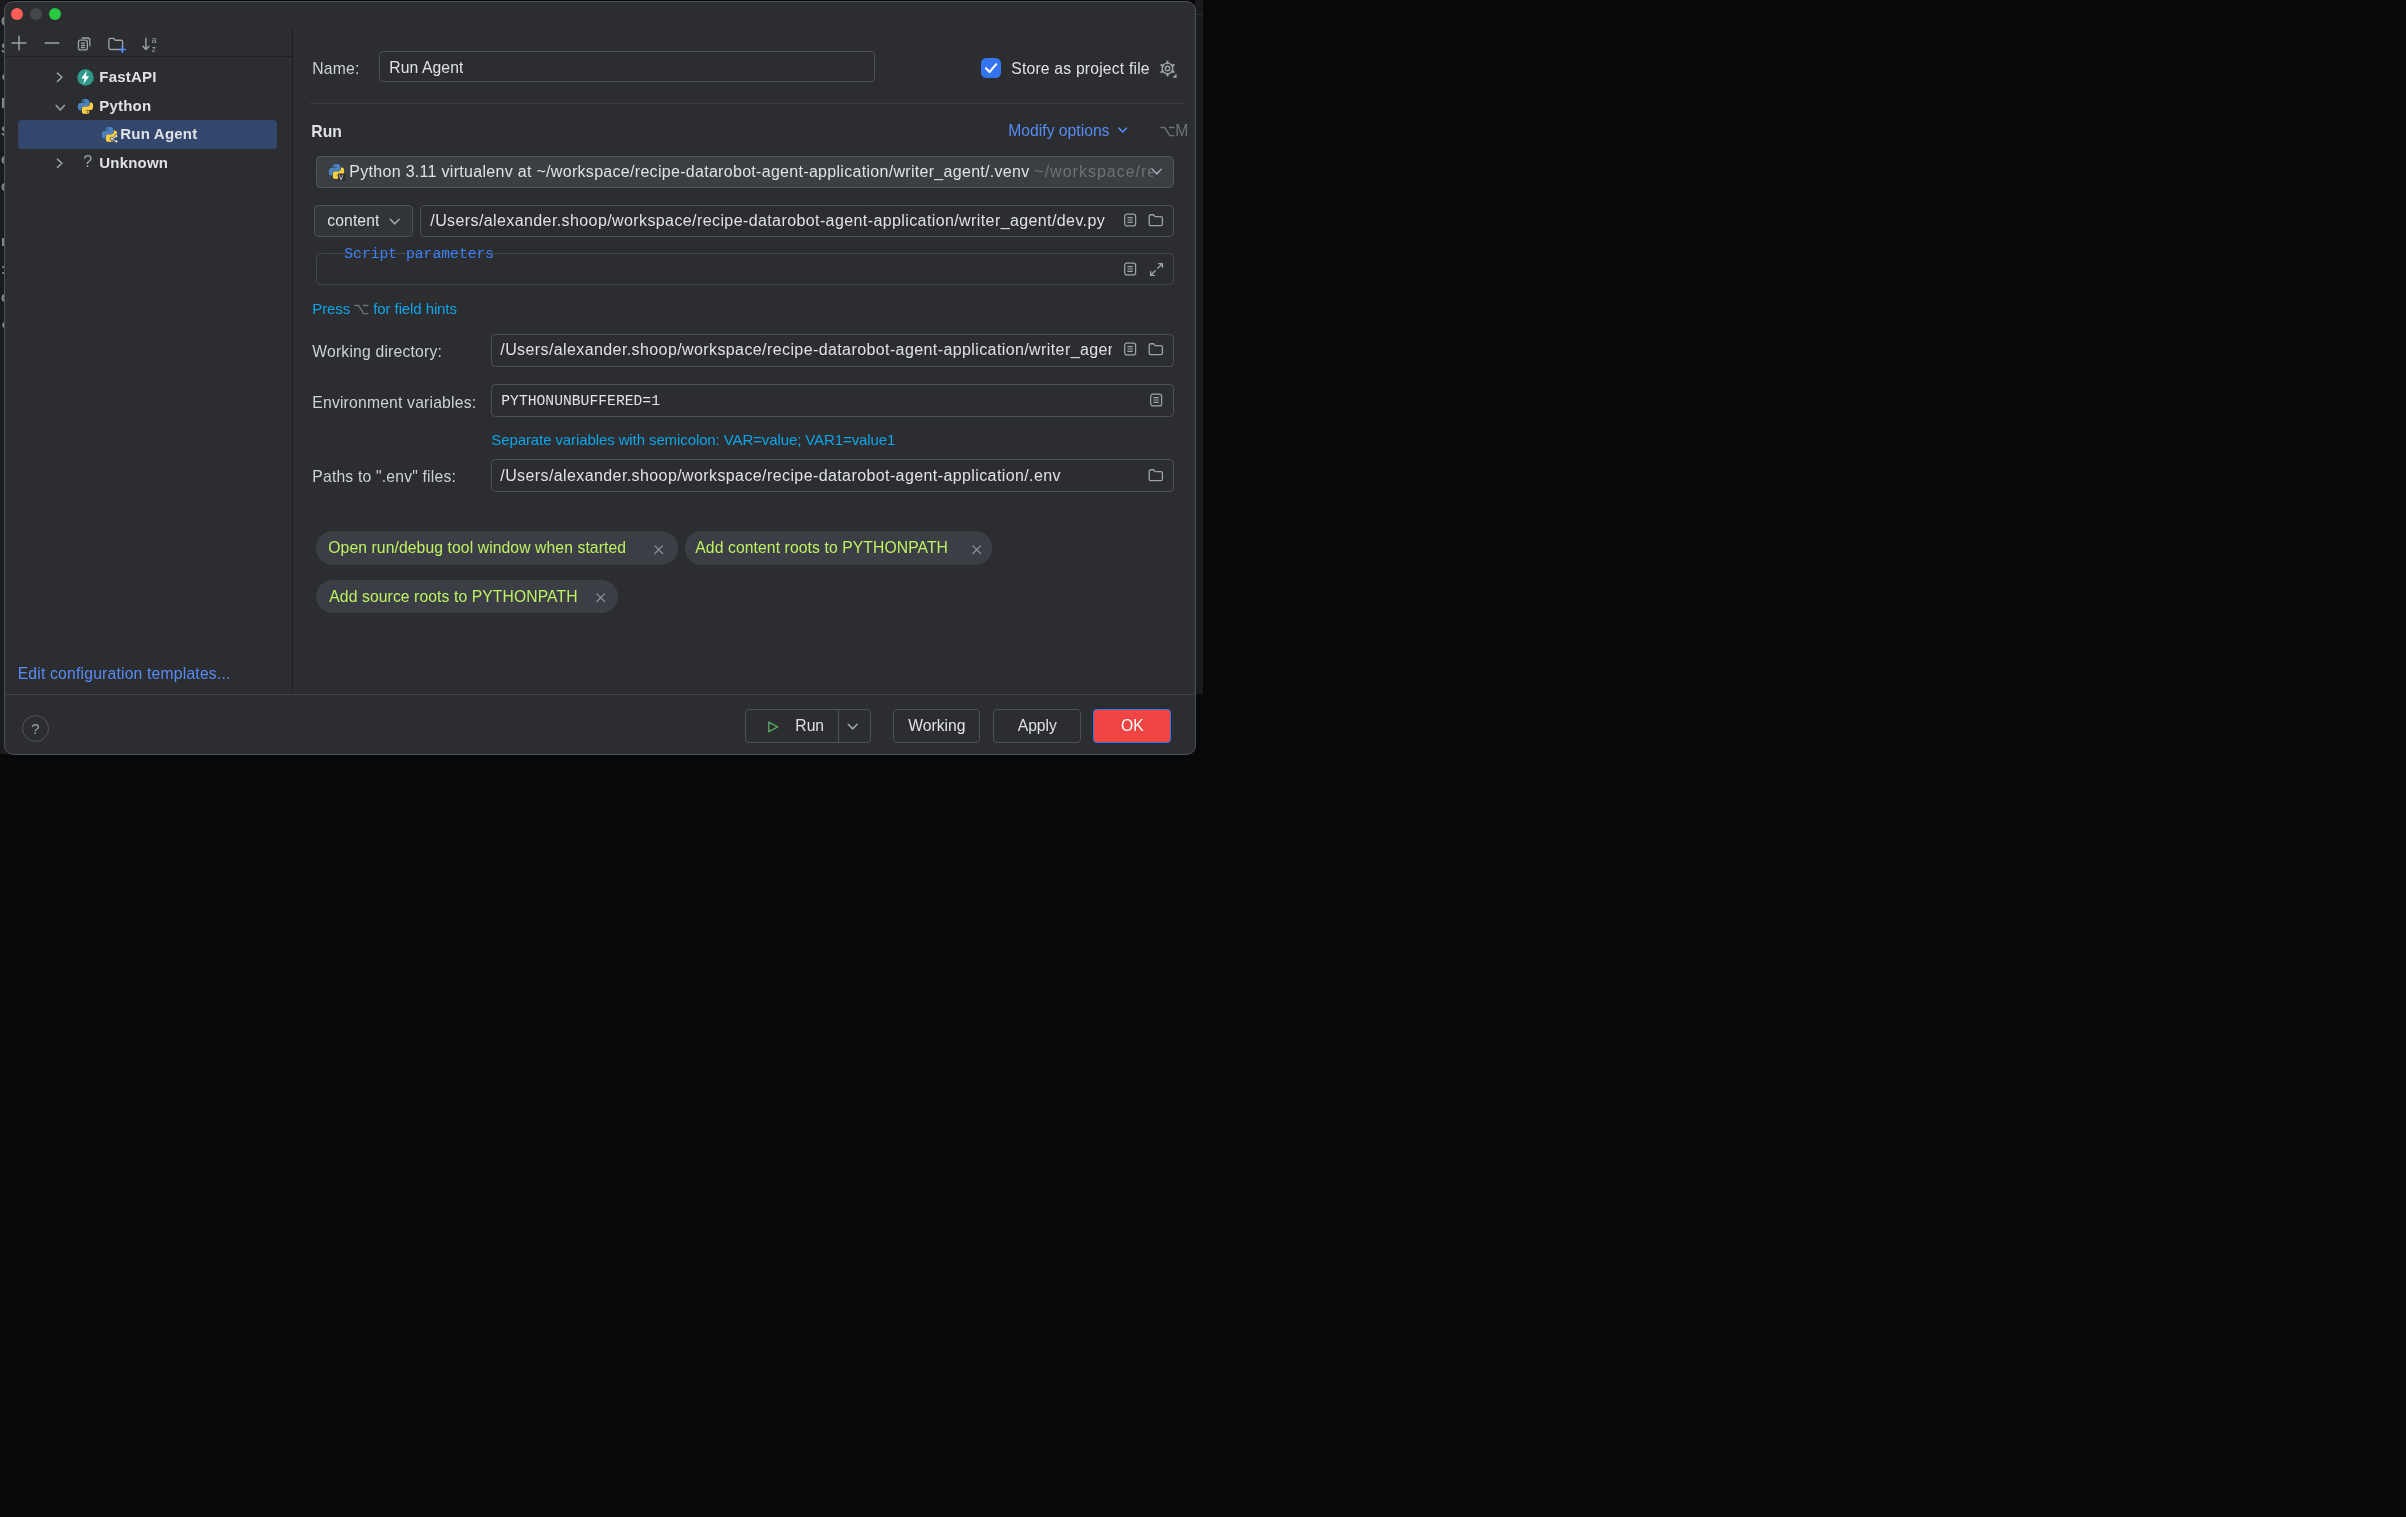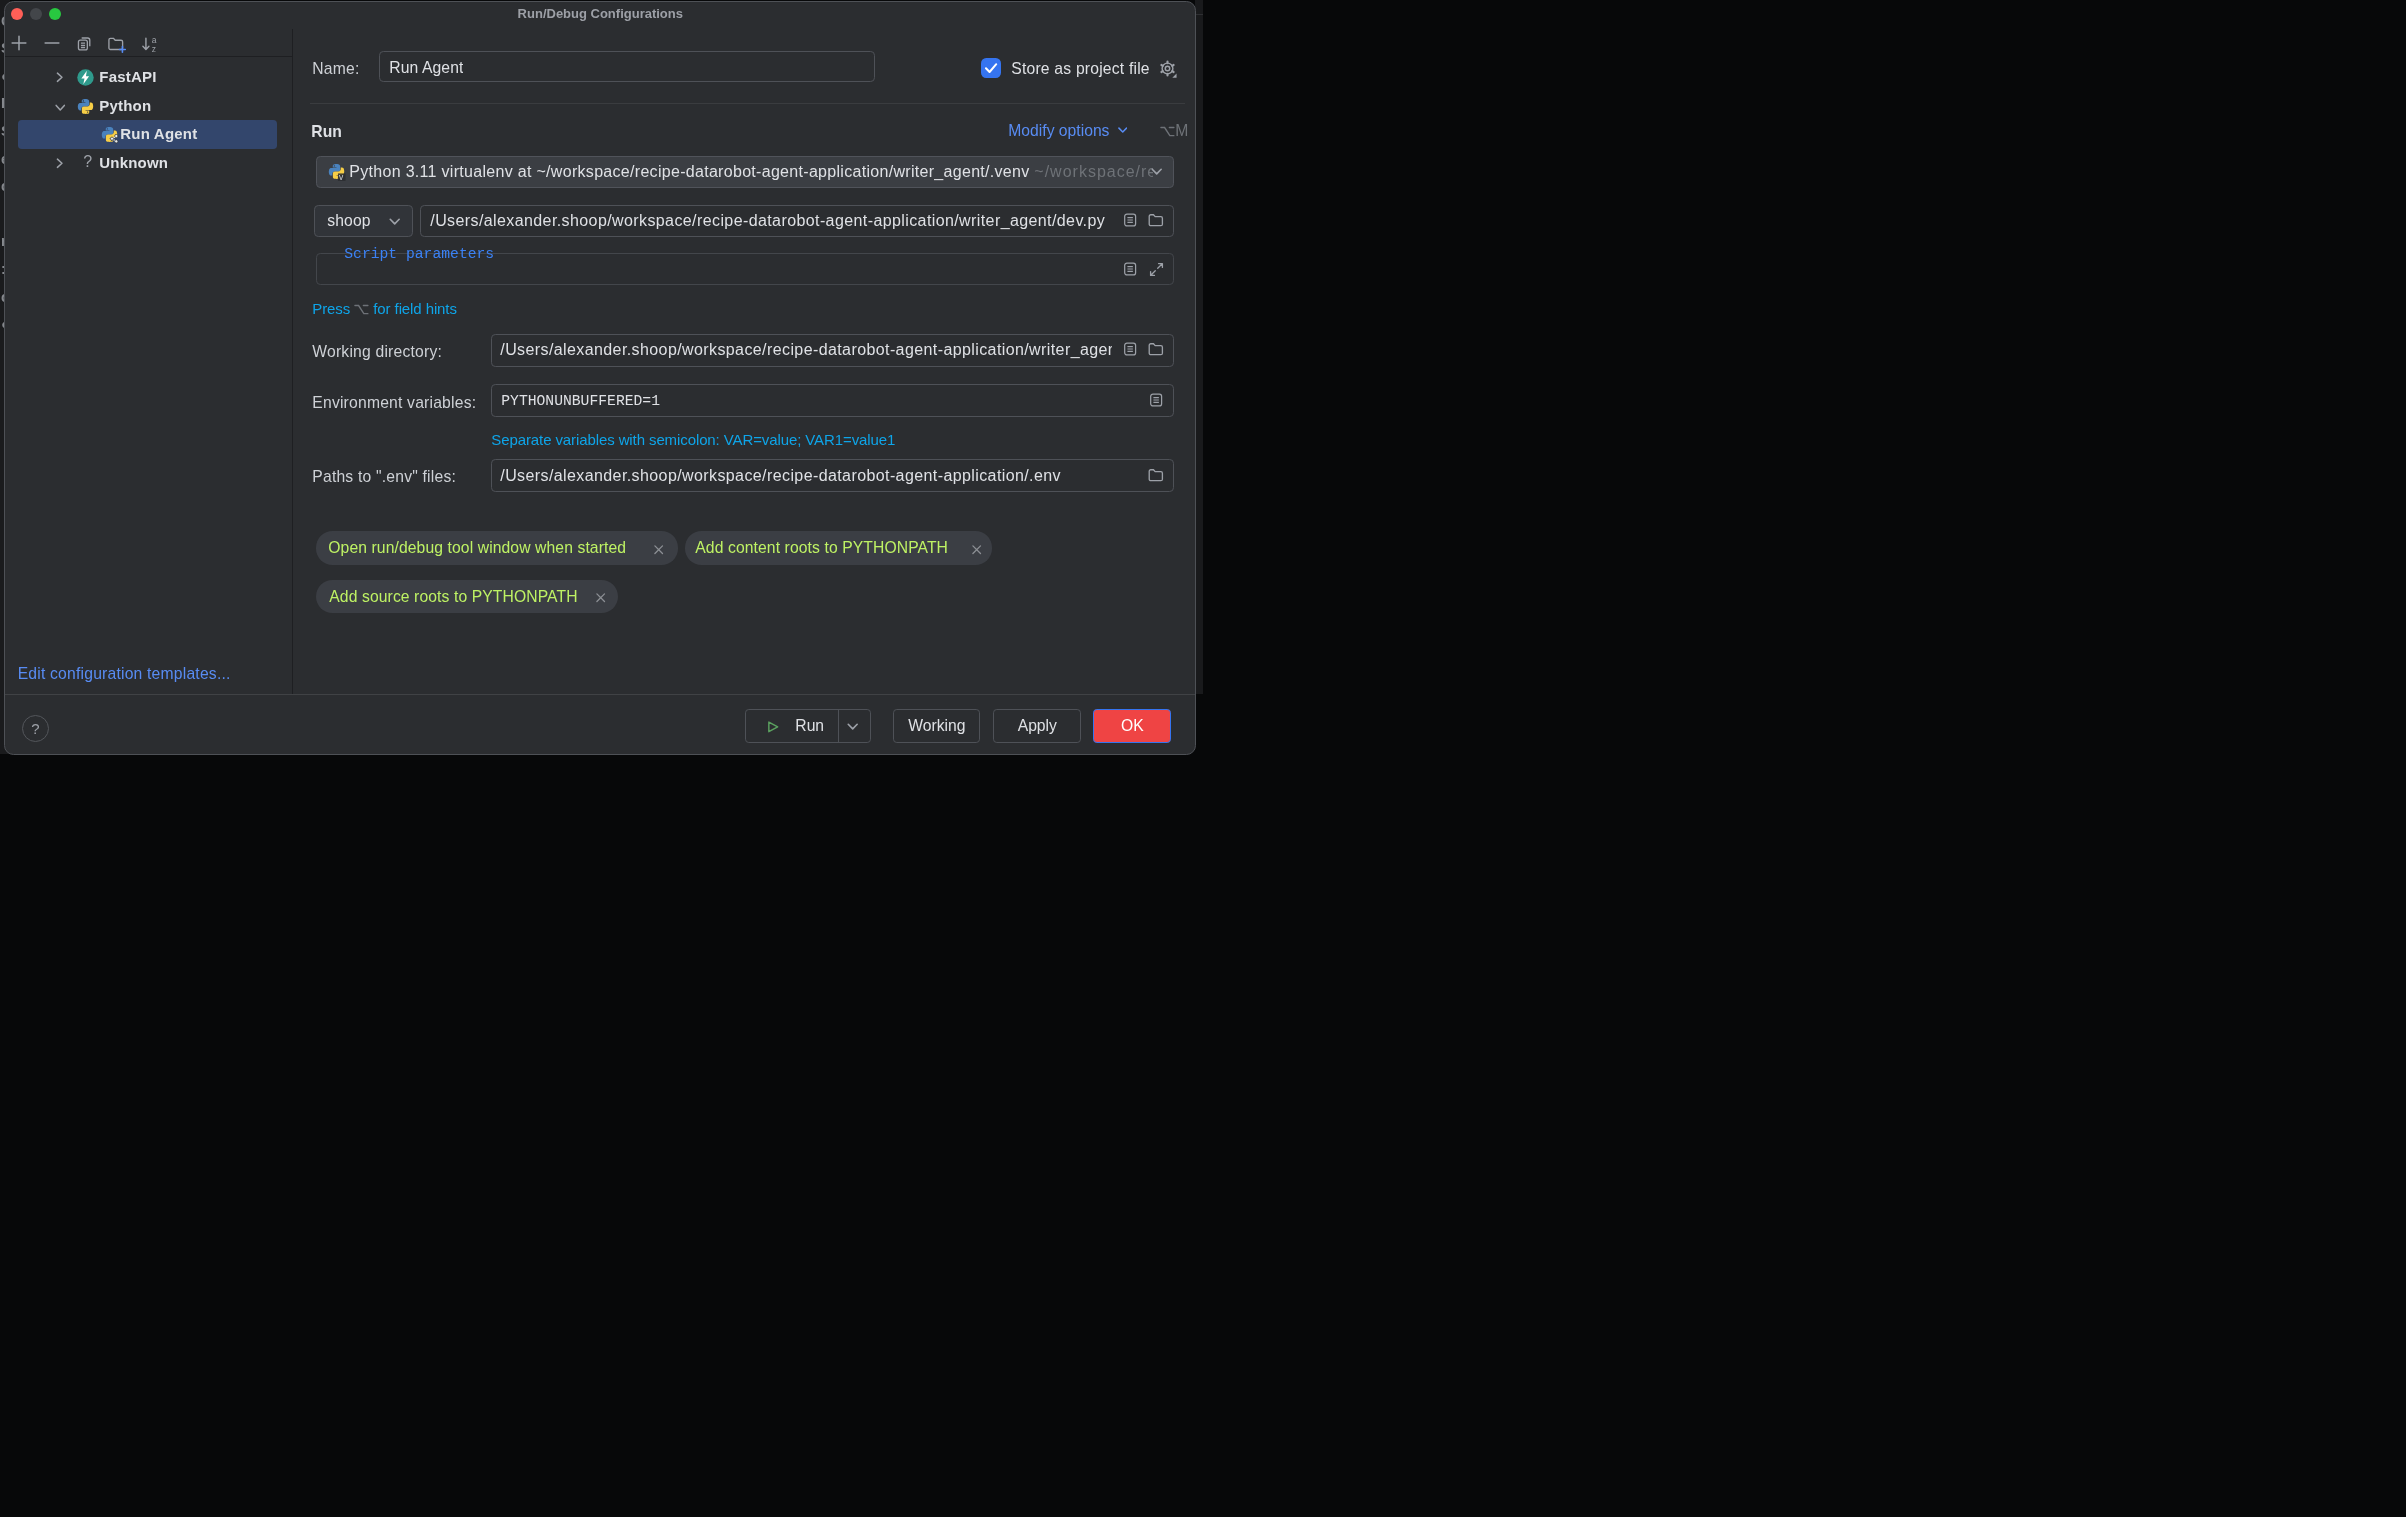--- a/index.html
+++ b/index.html
@@ -32,21 +32,20 @@
 </style>
 </head>
 <body>
 <div id="bgleft" class="abs">
     <div style="position:absolute; left:1px; top:7.6px; width:8.6px; color:#85888d; font-size:14.3px; font-weight:700; line-height:27.6px; overflow:hidden;">G<br>S<br>●<br>I<br>S<br>e<br>c<br><br>r<br>:<br>c<br>●</div>
   </div>
 <div id="bgright" class="abs">
     <div style="position:absolute; left:0; top:13.8px; width:7.6px; height:1px; background:#2e2f32;"></div>
   </div>
 <div class="abs" id="dlg">
-  <div class="abs" id="title">Run/Debug Configurations</div>
   <div class="abs tl" style="left:5.7px;  background:#ff5f57"></div>
   <div class="abs tl" style="left:25px; background:#43464a"></div>
   <div class="abs tl" style="left:44px; background:#28c840"></div>
 
   <svg class="abs" style="left:6.2px; top:33px;" width="16" height="16" viewBox="0 0 17 17">
       <g stroke="#9da1a8" stroke-width="1.6" stroke-linecap="round">
         <path d="M8.5 1.2v14.6M1.2 8.5h14.6"></path>
       </g>
     </svg>
   <svg class="abs" style="left:39px; top:33px;" width="16" height="16" viewBox="0 0 17 17">
@@ -153,21 +152,21 @@
       <path d="M9.14 16.9c.67 0 1.31-.06 1.87-.16 1.65-.29 1.95-.9 1.95-2.03v-1.49h-3.9v-.5h5.36c1.13 0 2.13-.68 2.44-1.98.36-1.49.37-2.42 0-3.97-.28-1.16-.94-1.98-2.08-1.98h-1.34v1.79c0 1.29-1.11 2.42-2.44 2.42H7.11c-1.09 0-1.95.9-1.95 1.99v3.72c0 1.06.89 1.86 1.95 2.03.67.11 1.37.16 2.03.16zm2.11-1.2c-.4 0-.73-.33-.73-.75 0-.41.33-.74.73-.74.41 0 .73.33.73.74 0 .42-.32.75-.73.75z" fill="#f7ce46"></path>
       <rect x="10.5" y="11" width="8" height="8" fill="#2b2d30" opacity="0.85"></rect>
       <text x="11.5" y="18" font-size="9" fill="#cfd2d8" font-family="Liberation Sans">v</text>
     </svg>
   <div class="ival path" style="left:344px; top:161px; width:804px; font-size:16px; letter-spacing:0.3px;">Python 3.11 virtualenv at ~/workspace/recipe-datarobot-agent-application/writer_agent/.venv <span style="color:#6e7277; letter-spacing:1px;">~/workspace/rec</span></div>
   <svg class="abs" style="left:1146px; top:166px;" width="11.4" height="7.6" viewBox="0 0 12 8">
       <path d="M1.3 1.3 6 6.2 10.7 1.3" stroke="#9da1a8" stroke-width="1.7" fill="none" stroke-linecap="round" stroke-linejoin="round"></path>
     </svg>
 
   <div class="inp" style="left:309px; top:203px; width:99px; height:32px; background:#313439;"></div>
-  <div class="ival" style="left:322px; top:210px;">shoop</div>
+  <div class="ival" style="left:322px; top:210px;">content</div>
   <svg class="abs" style="left:384px; top:216px;" width="11.4" height="7.6" viewBox="0 0 12 8">
       <path d="M1.3 1.3 6 6.2 10.7 1.3" stroke="#9da1a8" stroke-width="1.7" fill="none" stroke-linecap="round" stroke-linejoin="round"></path>
     </svg>
   <div class="inp" style="left:415px; top:203px; width:754px; height:32px;"></div>
   <div class="ival path" style="left:425px; top:210px; width:687px;">/Users/alexander.shoop/workspace/recipe-datarobot-agent-application/writer_agent/dev.py</div>
   <svg class="abs" style="left:1118px; top:210px;" width="14.3" height="16" viewBox="0 0 15 17">
       <g stroke="#9da1a8" stroke-width="1.3" fill="none">
         <rect x="1.7" y="2.2" width="11.6" height="12.6" rx="2.4"></rect>
         <path d="M4.6 5.9h5.8M4.6 8.5h5.8M4.6 11.1h5.8"></path>
       </g>

